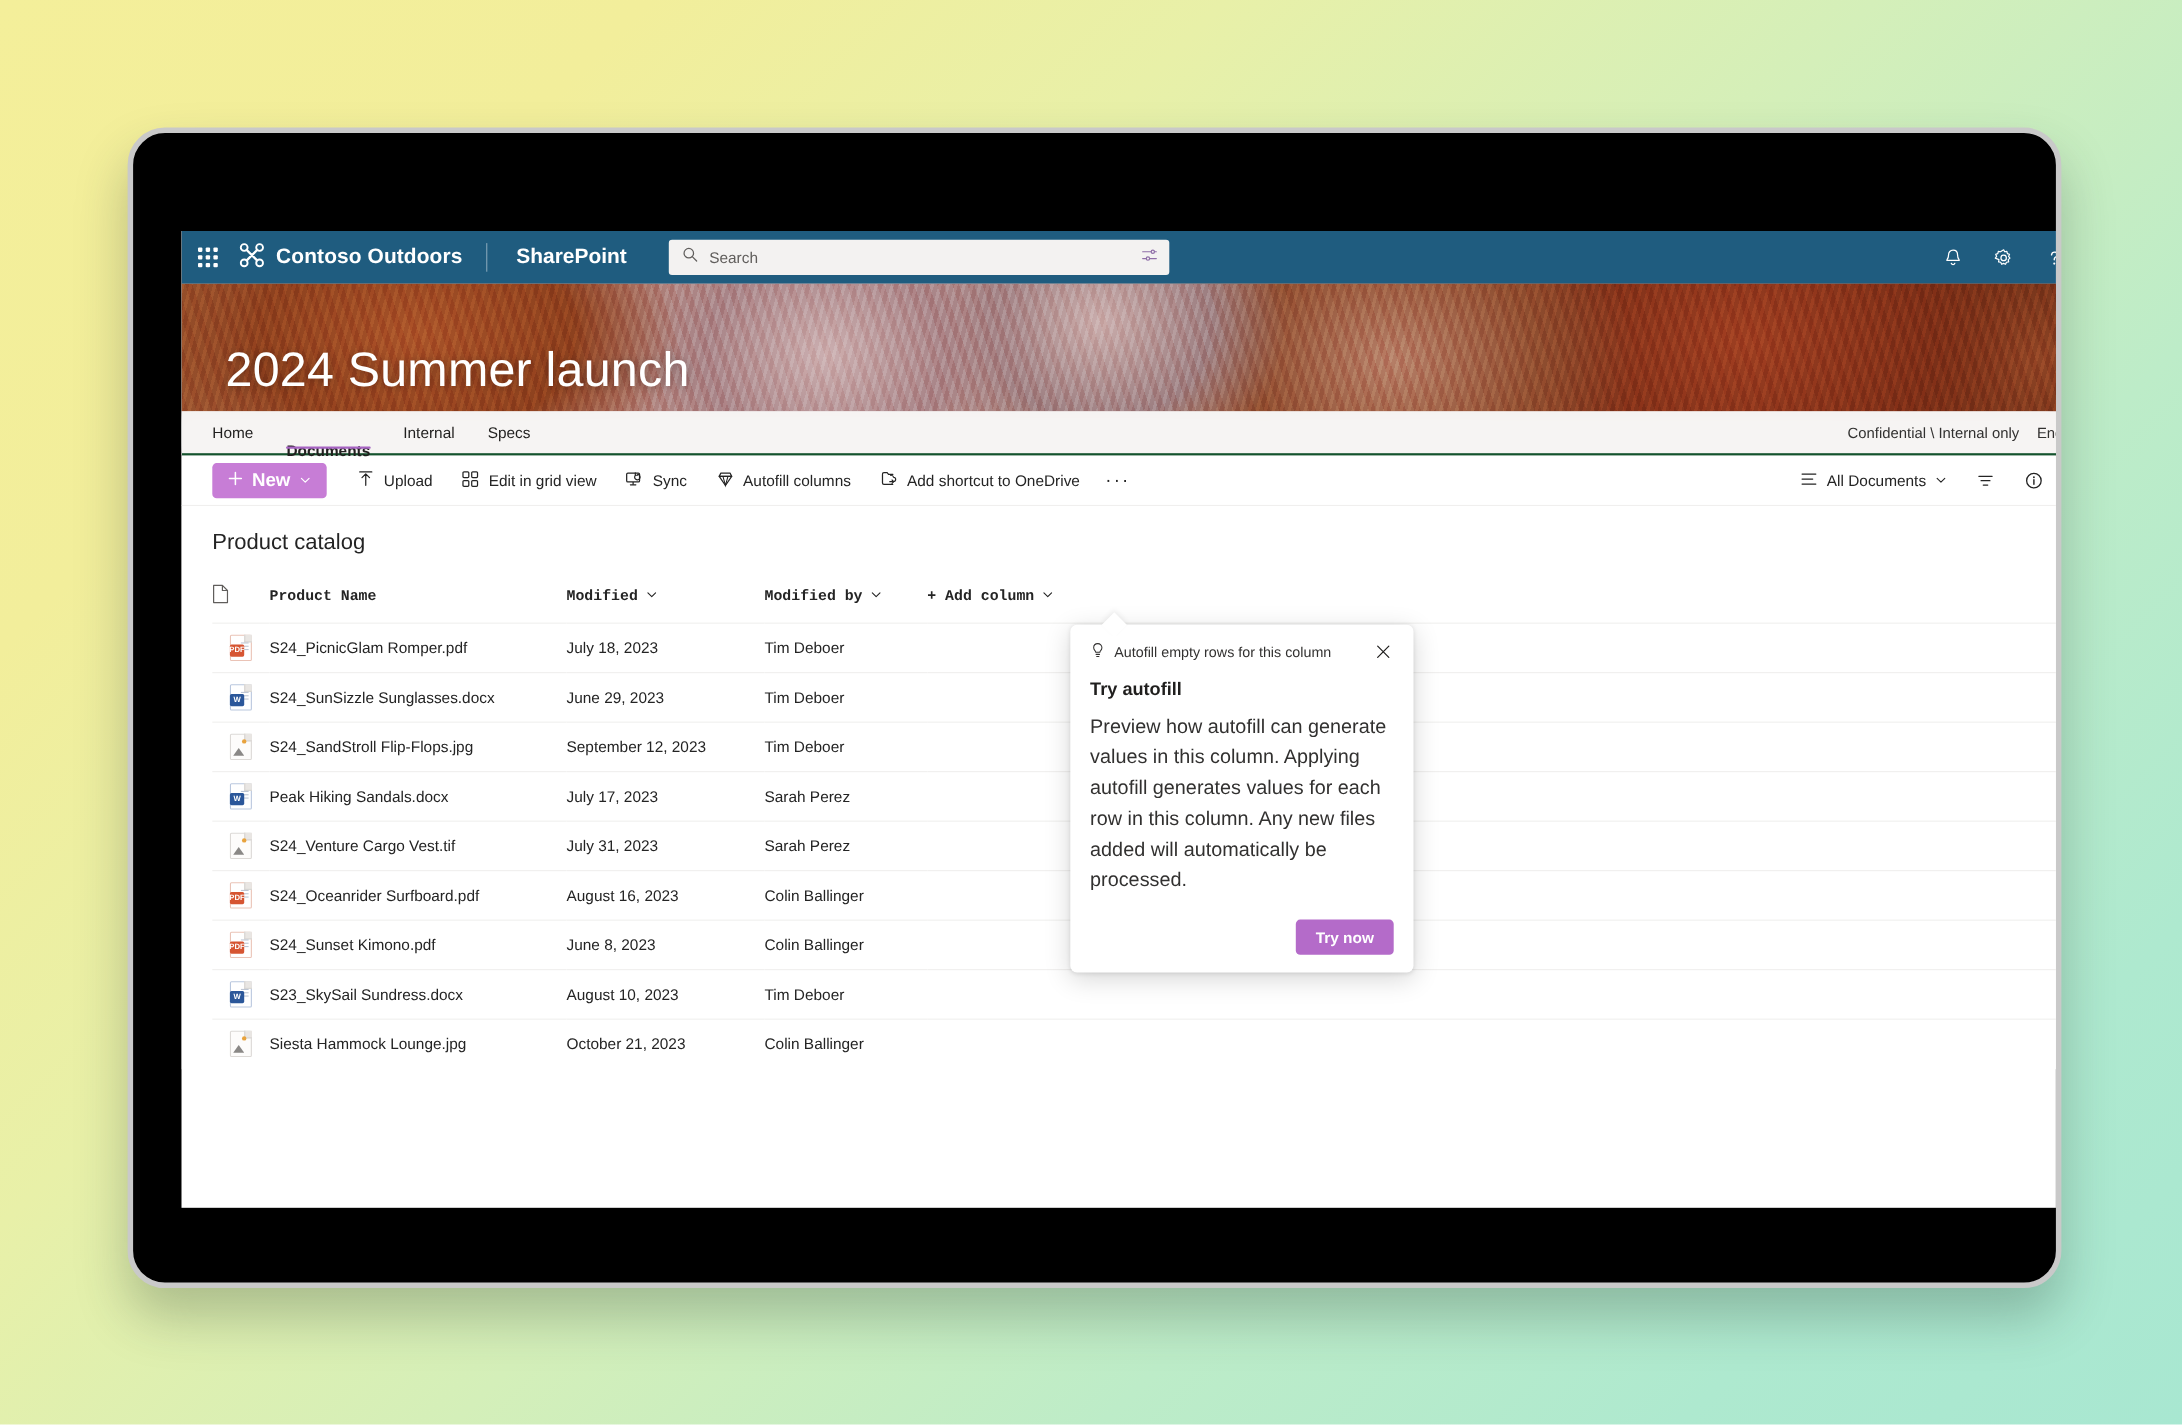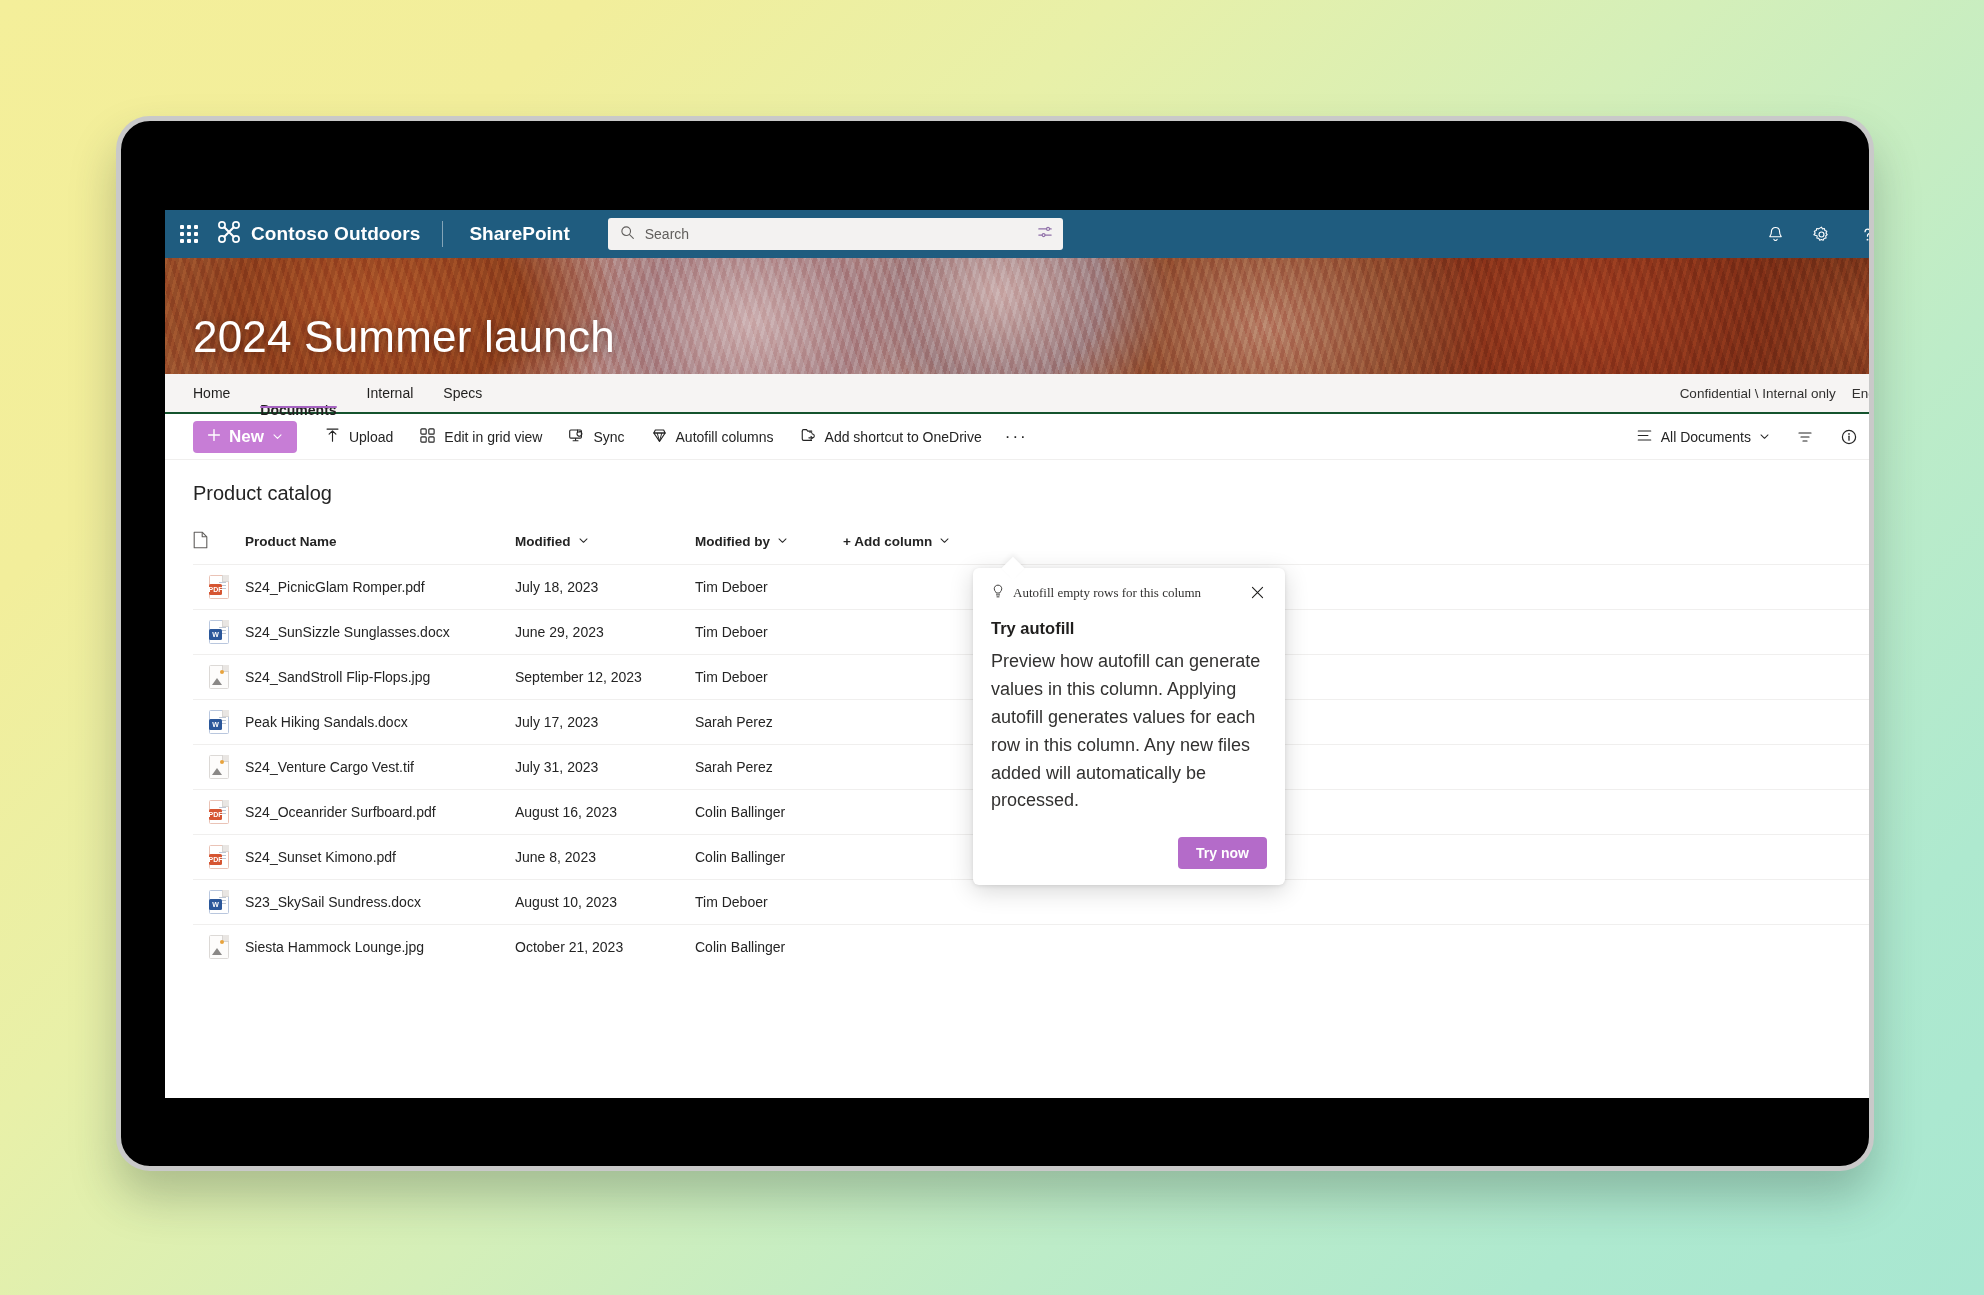--- a/index.html
+++ b/index.html
@@ -118,21 +118,21 @@
   }
   .hero::after{
     content:"";
     position:absolute; inset:0;
     background:
       repeating-linear-gradient(105deg, rgba(255,255,255,.07) 0 3px, rgba(0,0,0,.07) 3px 7px),
       repeating-linear-gradient(72deg, rgba(120,50,25,.16) 0 6px, rgba(255,230,210,.07) 6px 13px);
     mix-blend-mode: overlay;
   }
   .hero-title {
-    position: absolute; left: 28px; bottom: 12px;
+    position: absolute; left: 40px; bottom: 12px;
     font-size: 44px; color: #fff; font-weight: 300;
     letter-spacing: .2px; z-index: 3;
     text-shadow: 0 1px 8px rgba(0,0,0,.35);
   }
 
   
   .sitenav {
     height: 40px;
     background: rgba(245,243,241,.88);
     backdrop-filter: blur(6px);
@@ -184,21 +184,21 @@
   .cmd-right { margin-left: auto; display: flex; align-items: center; gap: 4px; }
   .ellipsis { letter-spacing: 2px; font-size: 17px; color: #242424; padding: 0 8px; cursor: pointer; }
 
   
   .listarea { padding: 22px 28px 0 28px; background: #fff; position: relative; }
   .list-title { font-size: 20px; color: #242424; font-weight: 400; margin-bottom: 26px; }
 
   table.doclist { width: 100%; border-collapse: collapse; table-layout: fixed; }
   table.doclist th {
     text-align: left; font-size: 13.5px; font-weight: 600; color: #242424;
-    padding: 0 0 12px 0; white-space: nowrap;
+    padding: 0 0 12px 0; white-space: nowrap; font-family: Liberation Mono, monospace;
   }
   .th-inner { display: inline-flex; align-items: center; gap: 7px; cursor: pointer; }
   th.c-icon { width: 52px; }
   th.c-name { width: 270px; }
   th.c-mod  { width: 180px; }
   th.c-modby{ width: 148px; }
   th.c-add  { width: auto; }
 
   table.doclist td {
     font-size: 14px; color: #242424;
@@ -256,21 +256,21 @@
   }
   .callout::before {
     content: ""; position: absolute;
     top: -8px; left: 32px;
     width: 16px; height: 16px;
     background: #fff; transform: rotate(45deg);
     box-shadow: -2px -2px 5px rgba(0,0,0,.06);
   }
   .callout-head {
     display: flex; align-items: flex-start; gap: 8px;
-    font-size: 13px; color: #323130; margin-bottom: 14px; font-family: Liberation Serif, serif;
+    font-size: 13px; color: #323130; margin-bottom: 14px;
   }
   .callout-head .txt { flex: 1; line-height: 1.3; padding-top: 1px; }
   .callout-close { cursor: pointer; padding: 1px 2px; color: #201f1e; }
   .callout-title { font-size: 16.5px; font-weight: 700; color: #201f1e; margin-bottom: 10px; }
   .callout-body { font-size: 18px; line-height: 1.55; color: #323130; }
   .callout-actions { display: flex; justify-content: flex-end; margin-top: 22px; }
   .btn-try {
     background: #b46bc9; color: #fff;
     border-radius: 4px; padding: 0 18px; height: 32px;
     display: flex; align-items: center;

